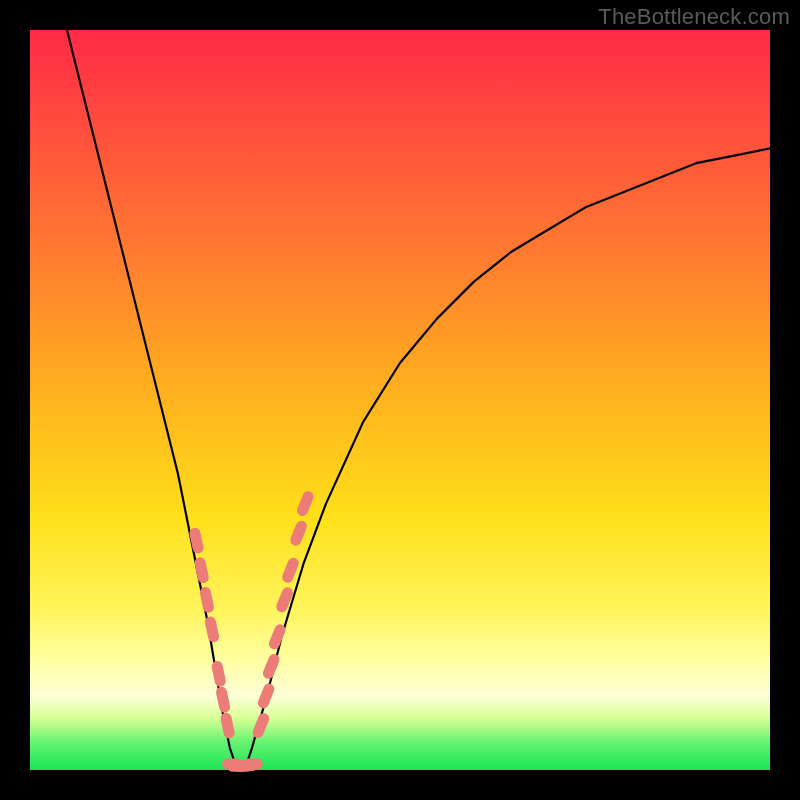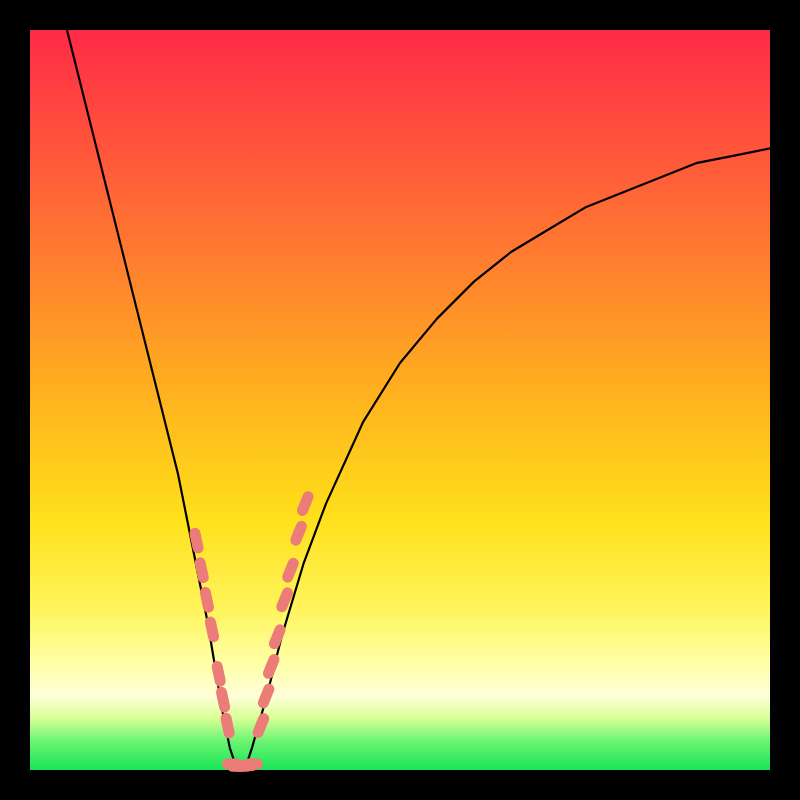--- a/index.html
+++ b/index.html
@@ -93,13 +93,14 @@
           <rect x="-13.0" y="-5.5" width="26.0" height="11.0" rx="5.5" class="marker" transform="translate(241.2,636.4) rotate(-68.0)"></rect>
           <rect x="-13.0" y="-5.5" width="26.0" height="11.0" rx="5.5" class="marker" transform="translate(247.2,606.8) rotate(-68.0)"></rect>
           <rect x="-13.0" y="-5.5" width="26.0" height="11.0" rx="5.5" class="marker" transform="translate(254.6,569.8) rotate(-68.0)"></rect>
           <rect x="-13.0" y="-5.5" width="26.0" height="11.0" rx="5.5" class="marker" transform="translate(260.5,540.2) rotate(-68.0)"></rect>
           <rect x="-13.0" y="-5.5" width="26.0" height="11.0" rx="5.5" class="marker" transform="translate(268.6,503.2) rotate(-68.0)"></rect>
           <rect x="-13.0" y="-5.5" width="26.0" height="11.0" rx="5.5" class="marker" transform="translate(275.3,473.6) rotate(-68.0)"></rect>
         </g>
     </svg>
 
   </div>
+  <div class="watermark">TheBottleneck.com</div>
 </div>
 
 </body></html>

